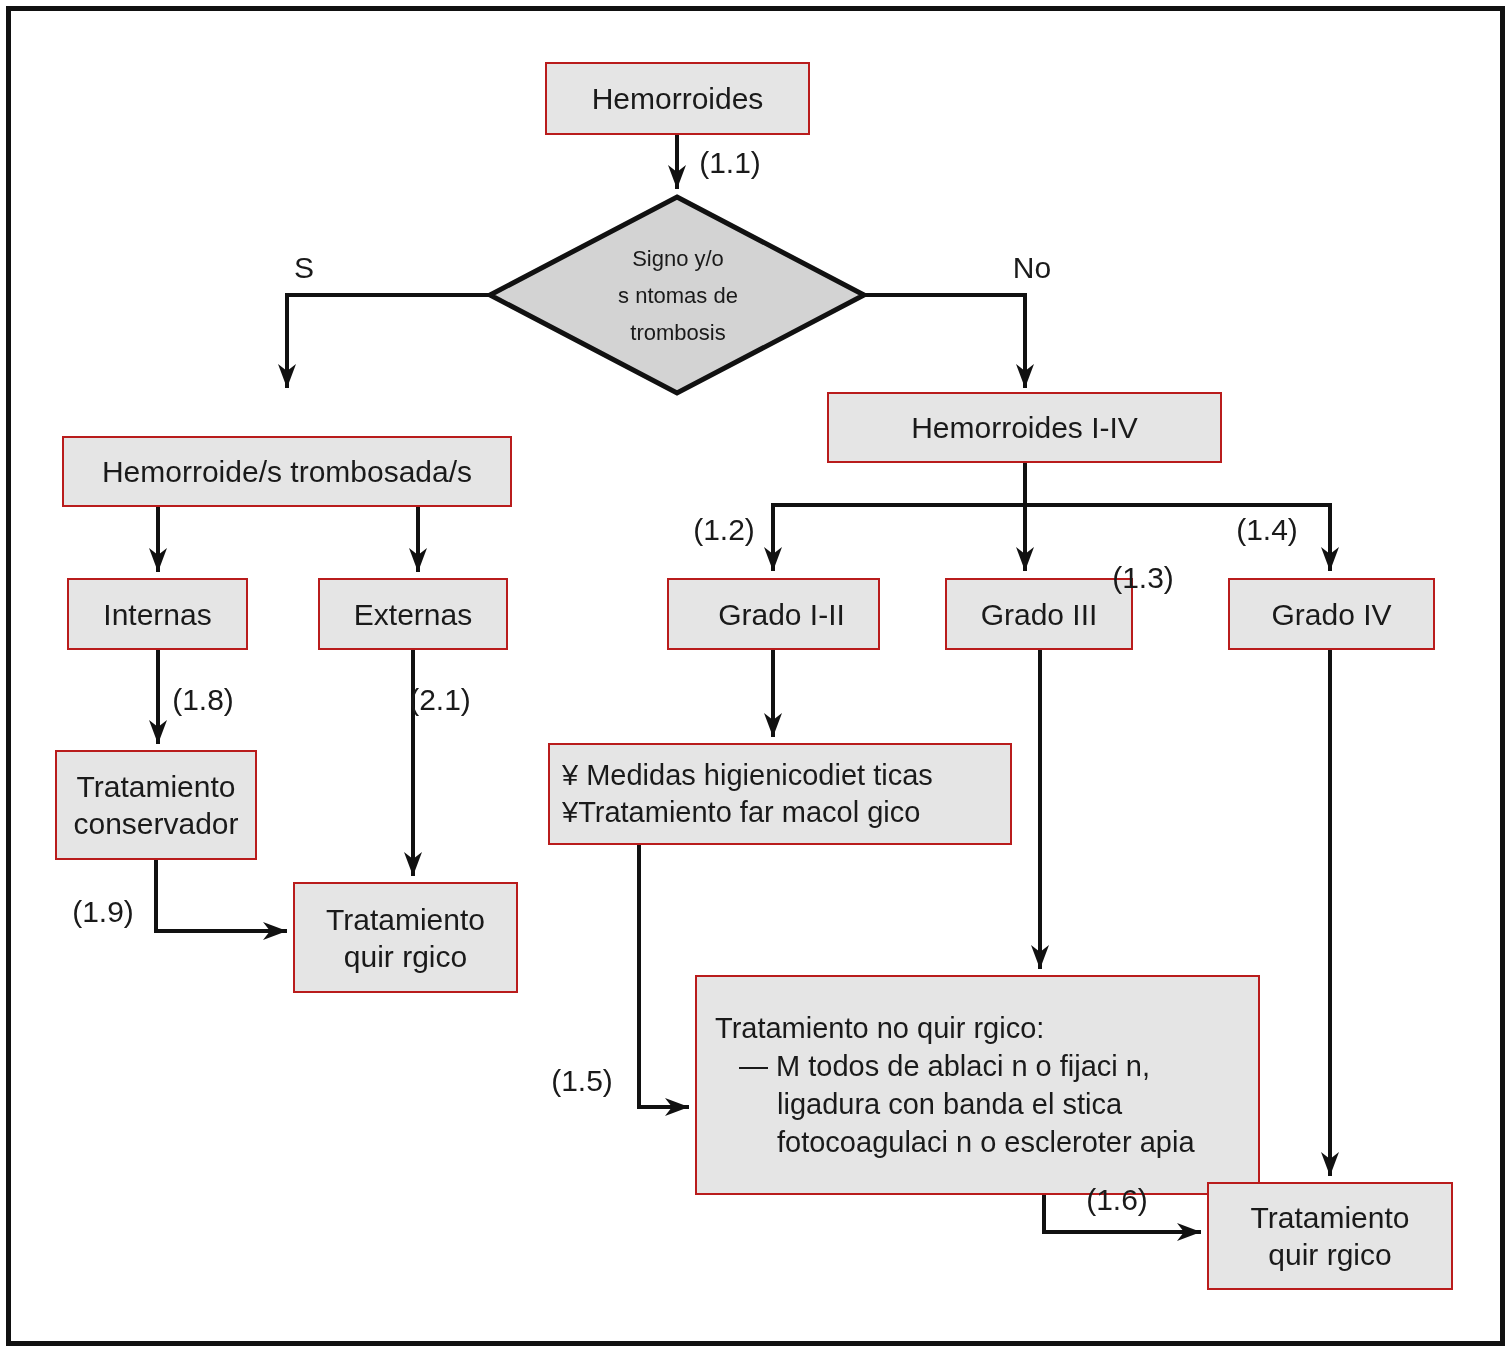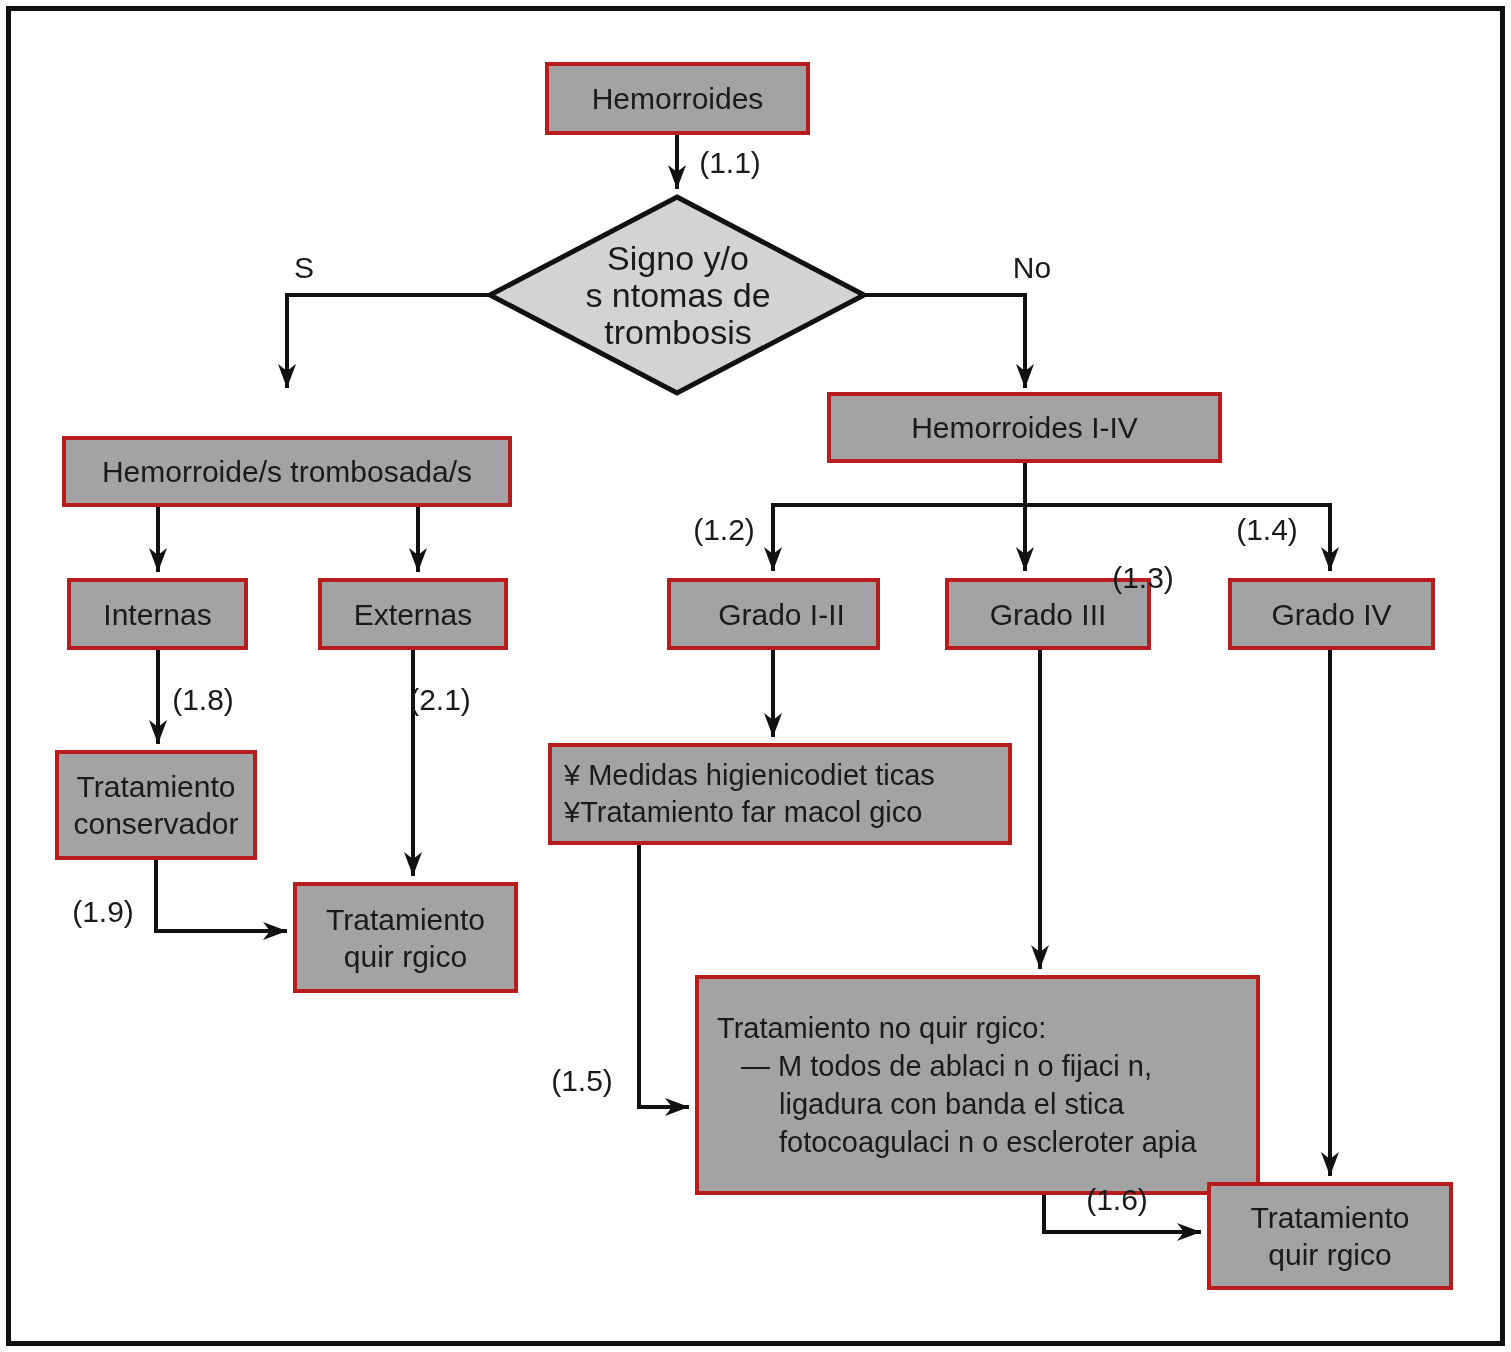--- a/index.html
+++ b/index.html
@@ -2,34 +2,34 @@
 <html><head>
 <meta charset="utf-8">
 <style>
   html,body{margin:0;padding:0;background:#fff;}
   .stage{
     position:relative;width:1511px;height:1352px;background:#ffffff;
     font-family:"Liberation Sans", sans-serif;color:#1a1a1a;overflow:hidden;
   }
   .frame{position:absolute;inset:6px;border:5px solid #111;}
   .node{
-    position:absolute;background:#a3a3a3;border:4px solid #b91c1c;
+    position:absolute;background:#e5e5e5;border:2px solid #b91c1c;
     display:flex;flex-direction:column;align-items:center;justify-content:center;
     font-size:30px;line-height:37px;text-align:center;box-sizing:border-box;
     white-space:nowrap;
   }
   .node.leftalign{align-items:flex-start;text-align:left;}
   .lbl{
     position:absolute;font-size:30px;line-height:34px;text-align:center;
     white-space:nowrap;
   }
   .dtext{
     position:absolute;left:552px;top:239px;width:252px;height:112px;
     display:flex;flex-direction:column;align-items:center;justify-content:center;
-    font-size:34px;line-height:37px;text-align:center;
+    font-size:22px;line-height:37px;text-align:center;
   }
   svg{position:absolute;left:0;top:0;}
 </style>
 </head>
 <body>
 
 <div class="stage">
   <div class="frame"></div>
 
   <svg width="1511" height="1352" viewBox="0 0 1511 1352">
@@ -83,21 +83,21 @@
   </div>
 
   <div class="node" style="left:318px;top:578px;width:190px;height:72px;">
     <div>Externas</div>
   </div>
 
   <div class="node" style="left:667px;top:578px;width:213px;height:72px;padding-left:16px;">
     <div>Grado I-II</div>
   </div>
 
-  <div class="node" style="left:945px;top:578px;width:206px;height:72px;">
+  <div class="node" style="left:945px;top:578px;width:188px;height:72px;">
     <div>Grado III</div>
   </div>
 
   <div class="node" style="left:1228px;top:578px;width:207px;height:72px;">
     <div>Grado IV</div>
   </div>
 
   <div class="node" style="left:55px;top:750px;width:202px;height:110px;">
     <div>Tratamiento</div>
     <div>conservador</div>

